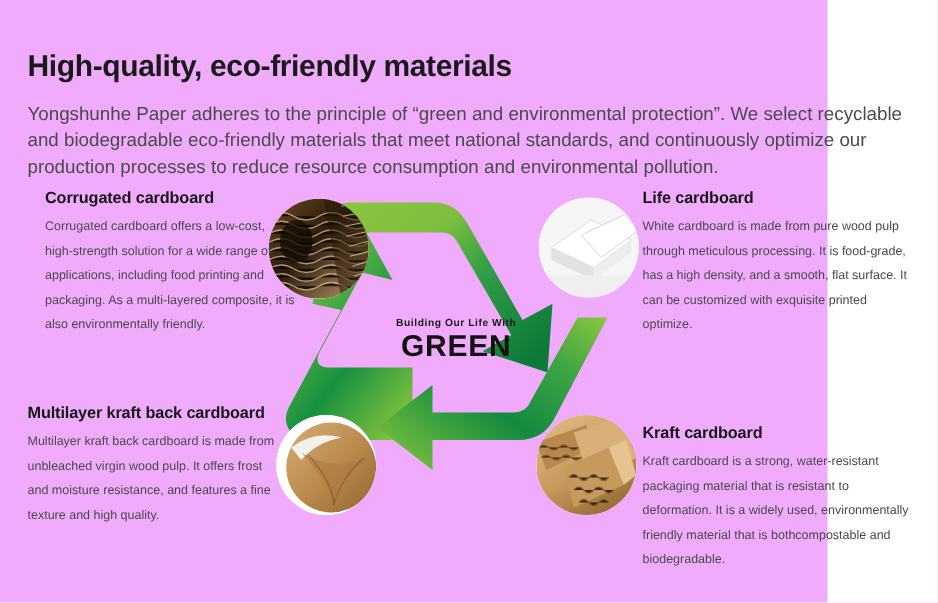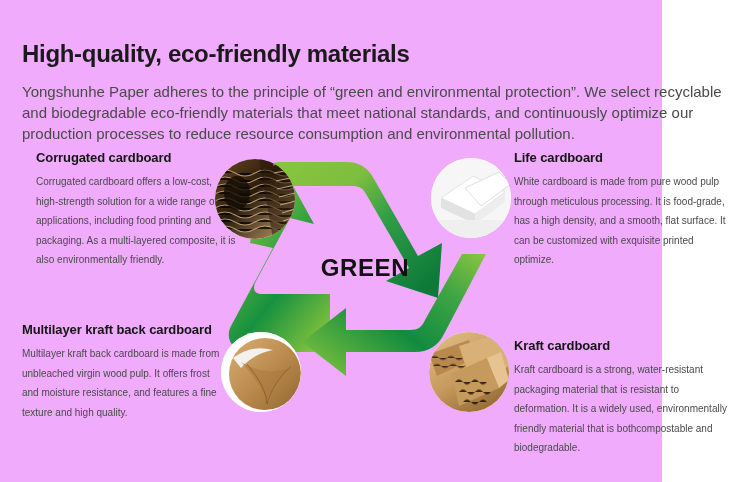--- a/index.html
+++ b/index.html
@@ -190,20 +190,21 @@
                L 92 192
                L 136 158
                L 136 180
                L 200 180
                C 208 180, 212 177, 215 170
                L 252 104
                Z"></path>
     </svg>
 
     <div class="center-label">
+      <div class="tagline">Building Our Life With</div>
       <div class="brand">GREEN</div>
     </div>
   </div>
 
   <div class="photo-circle circle-corrugated">
     <svg viewBox="0 0 80 80">
       <defs>
         <linearGradient id="cg1" x1="0" y1="0" x2="1" y2="1">
           <stop offset="0%" stop-color="#6b4a22"></stop>
           <stop offset="45%" stop-color="#2a1b0c"></stop>

